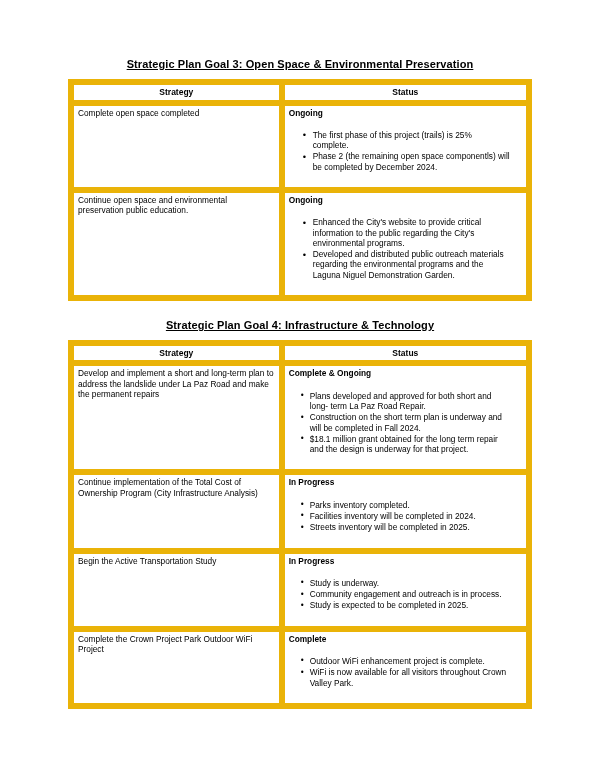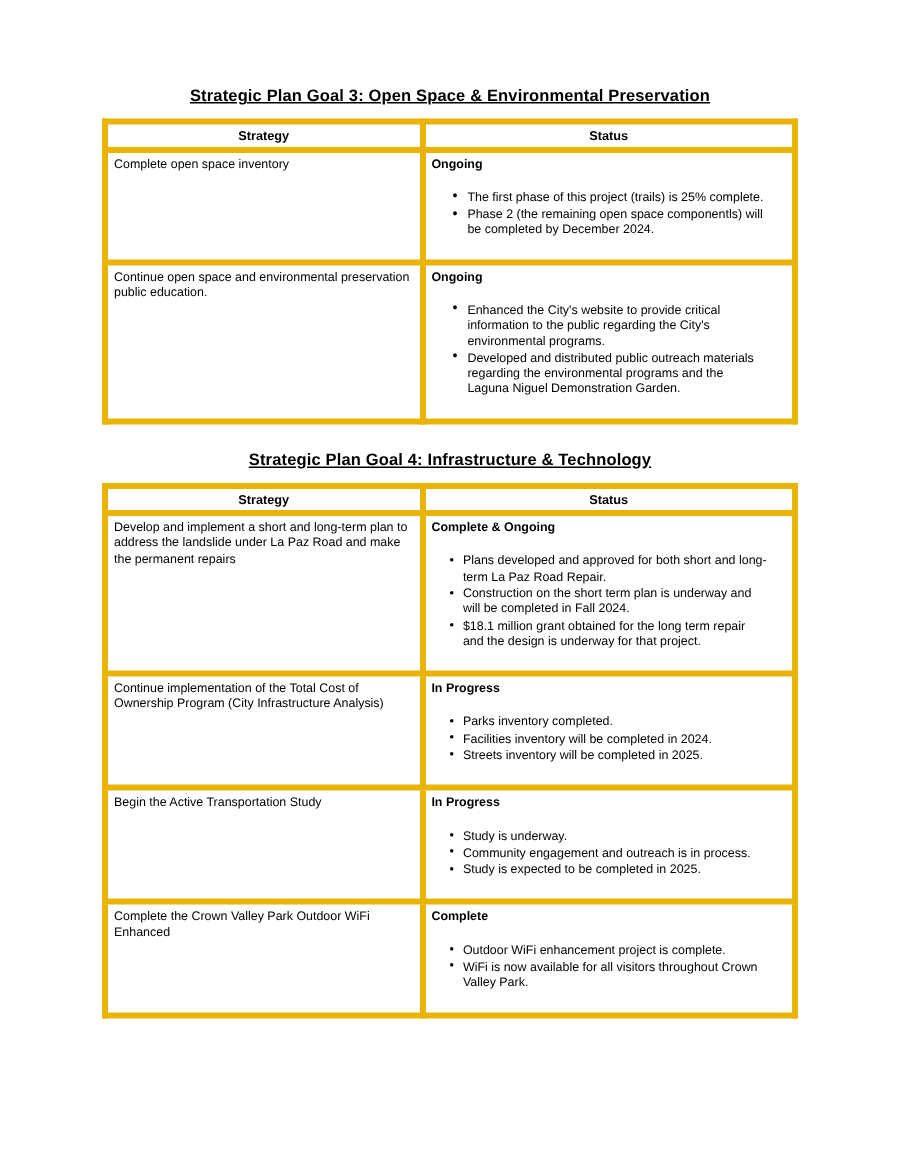--- a/index.html
+++ b/index.html
@@ -30,21 +30,21 @@
   .section-title.second {
     margin-top: 18px;
   }
   table.goal {
     width: 100%;
     border-collapse: collapse;
     table-layout: fixed;
     font-size: 8.3px;
   }
   table.goal th, table.goal td {
-    border: 4px solid #eab308;
+    border: 6px solid #eab308;
     vertical-align: top;
     padding: 2px 4px 3px 4px;
     line-height: 1.24;
   }
   table.goal th {
     text-align: center;
     font-weight: bold;
     font-size: 8.5px;
     padding: 2px 4px;
   }
@@ -105,21 +105,21 @@
       <col class="col-status">
     </colgroup>
     <thead>
       <tr>
         <th>Strategy</th>
         <th>Status</th>
       </tr>
     </thead>
     <tbody>
       <tr>
-        <td class="strategy-cell">Complete open space inventory</td>
+        <td class="strategy-cell">Complete open space completed</td>
         <td>
           <div class="status-head">Ongoing</div>
           <ul class="bullets">
             <li>The first phase of this project (trails) is 25% complete.</li>
             <li>Phase 2 (the remaining open space componentls) will be completed by December 2024.</li>
           </ul>
         </td>
       </tr>
       <tr>
         <td class="strategy-cell">Continue open space and environmental preservation public education.</td>
@@ -175,21 +175,21 @@
         <td>
           <div class="status-head">In Progress</div>
           <ul class="bullets tight">
             <li>Study is underway.</li>
             <li>Community engagement and outreach is in process.</li>
             <li>Study is expected to be completed in 2025.</li>
           </ul>
         </td>
       </tr>
       <tr>
-        <td class="strategy-cell">Complete the Crown Valley Park Outdoor WiFi Enhanced</td>
+        <td class="strategy-cell">Complete the Crown Project Park Outdoor WiFi Project</td>
         <td>
           <div class="status-head">Complete</div>
           <ul class="bullets tight">
             <li>Outdoor WiFi enhancement project is complete.</li>
             <li>WiFi is now available for all visitors throughout Crown Valley Park.</li>
           </ul>
         </td>
       </tr>
     </tbody>
   </table>

